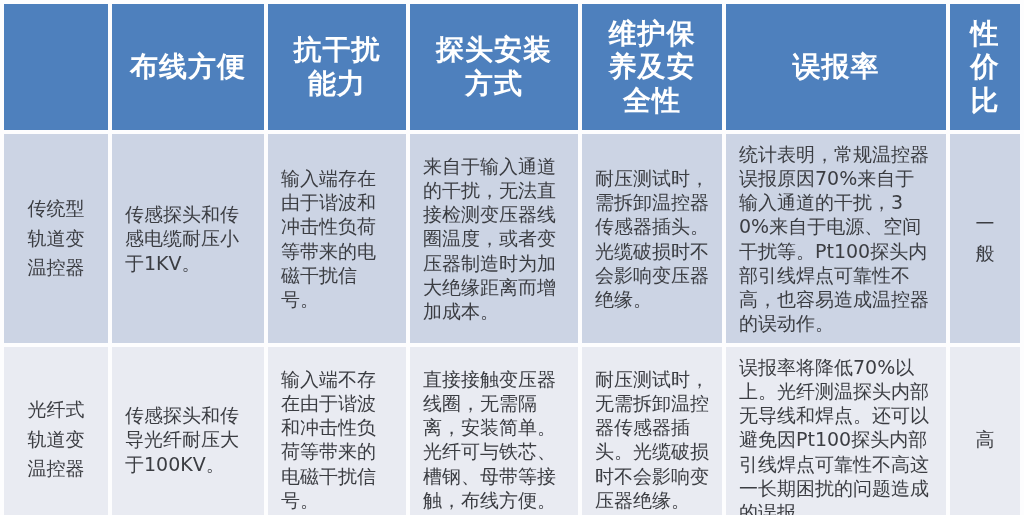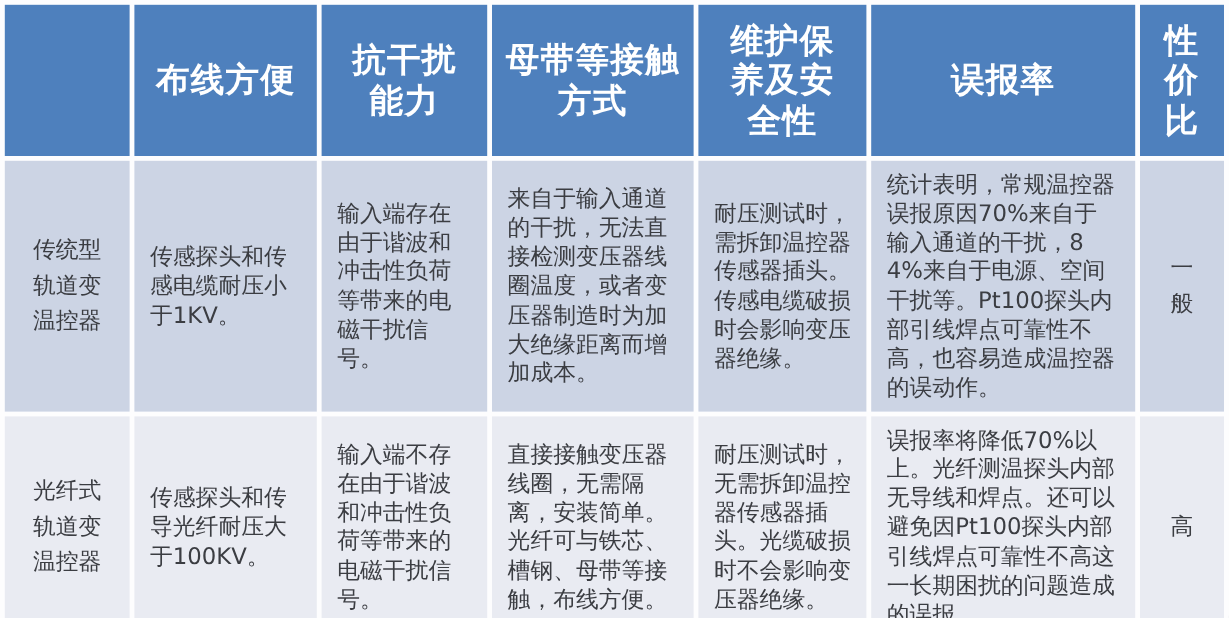--- a/index.html
+++ b/index.html
@@ -77,39 +77,39 @@
       <col style="width:140px">
       <col style="width:220px">
       <col style="width:70px">
     </colgroup>
     <tbody>
         <tr class="head">
       <td class="hdr"></td>
       <td class="hdr">布线方便</td>
       <td class="hdr">抗干扰
 能力</td>
-      <td class="hdr">母带等接触
+      <td class="hdr">探头安装
 方式</td>
       <td class="hdr">维护保
 养及安
 全性</td>
       <td class="hdr">误报率</td>
       <td class="hdr">性
 价
 比</td>
     </tr>
     <tr class="r1">
       <td class="rowlabel">传统型
 轨道变
 温控器</td>
       <td class="cell">传感探头和传感电缆耐压小于1KV。</td>
       <td class="cell">输入端存在由于谐波和冲击性负荷等带来的电磁干扰信号。</td>
       <td class="cell">来自于输入通道的干扰，无法直接检测变压器线圈温度，或者变压器制造时为加大绝缘距离而增加成本。</td>
-      <td class="cell">耐压测试时，需拆卸温控器传感器插头。传感电缆破损时会影响变压器绝缘。</td>
-      <td class="cell">统计表明，常规温控器误报原因70%来自于输入通道的干扰，84%来自于电源、空间干扰等。Pt100探头内部引线焊点可靠性不高，也容易造成温控器的误动作。</td>
+      <td class="cell">耐压测试时，需拆卸温控器传感器插头。光缆破损时不会影响变压器绝缘。</td>
+      <td class="cell">统计表明，常规温控器误报原因70%来自于输入通道的干扰，30%来自于电源、空间干扰等。Pt100探头内部引线焊点可靠性不高，也容易造成温控器的误动作。</td>
       <td class="rating">一
 般</td>
     </tr>
     <tr class="r2">
       <td class="rowlabel">光纤式
 轨道变
 温控器</td>
       <td class="cell">传感探头和传导光纤耐压大于100KV。</td>
       <td class="cell">输入端不存在由于谐波和冲击性负荷等带来的电磁干扰信号。</td>
       <td class="cell">直接接触变压器线圈，无需隔离，安装简单。光纤可与铁芯、槽钢、母带等接触，布线方便。</td>

